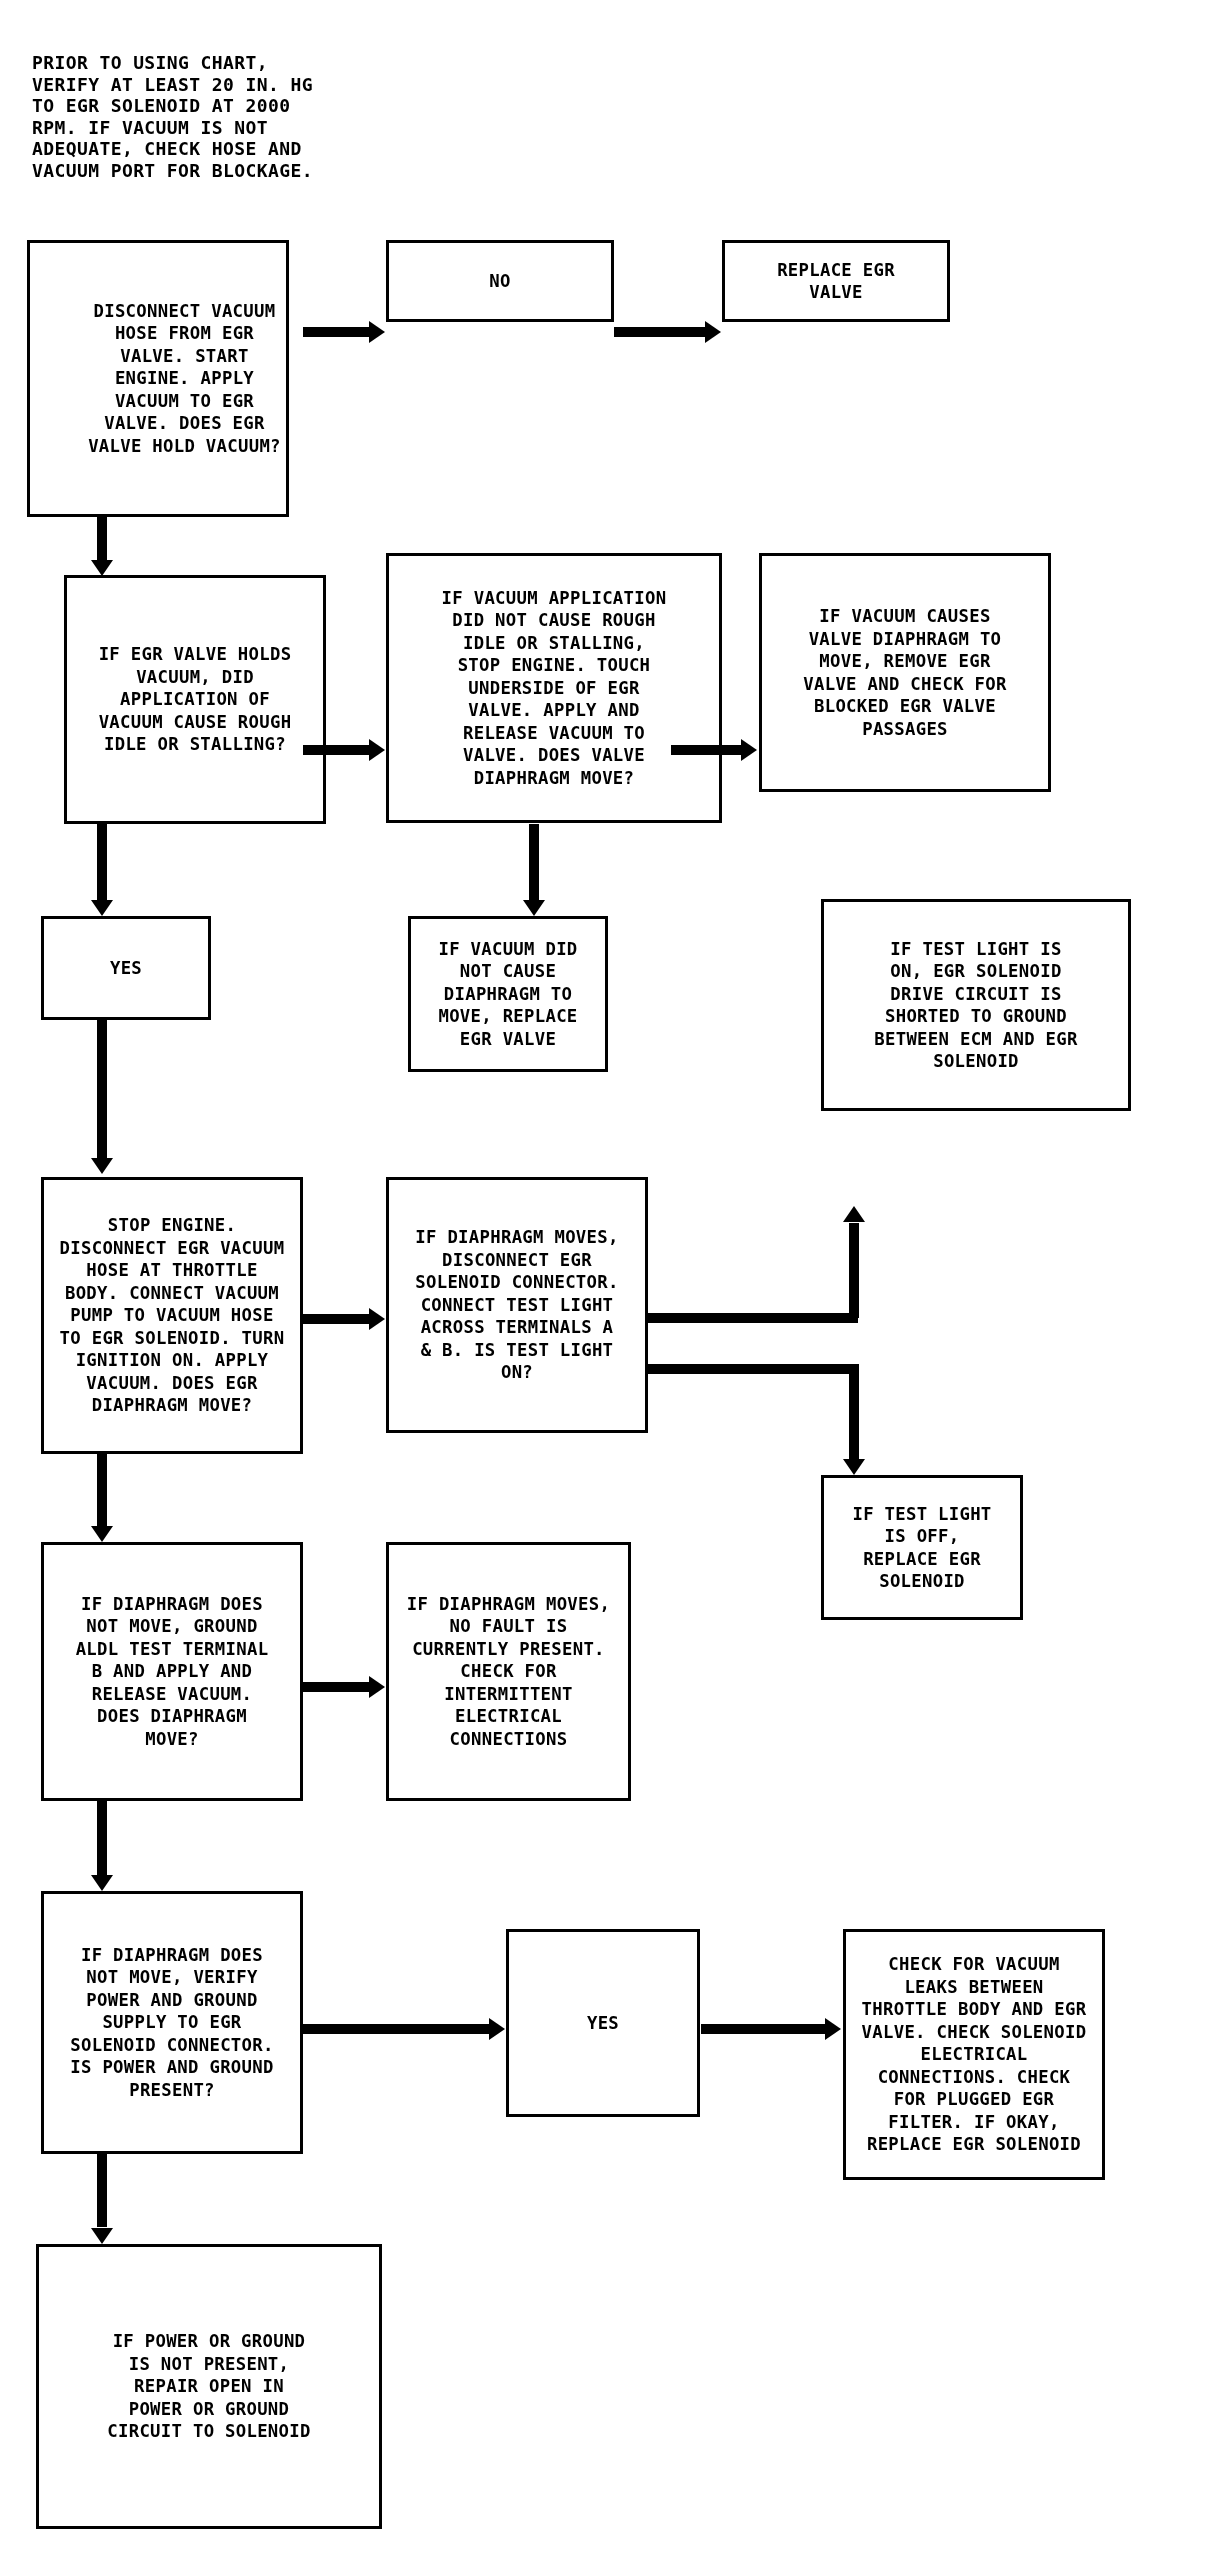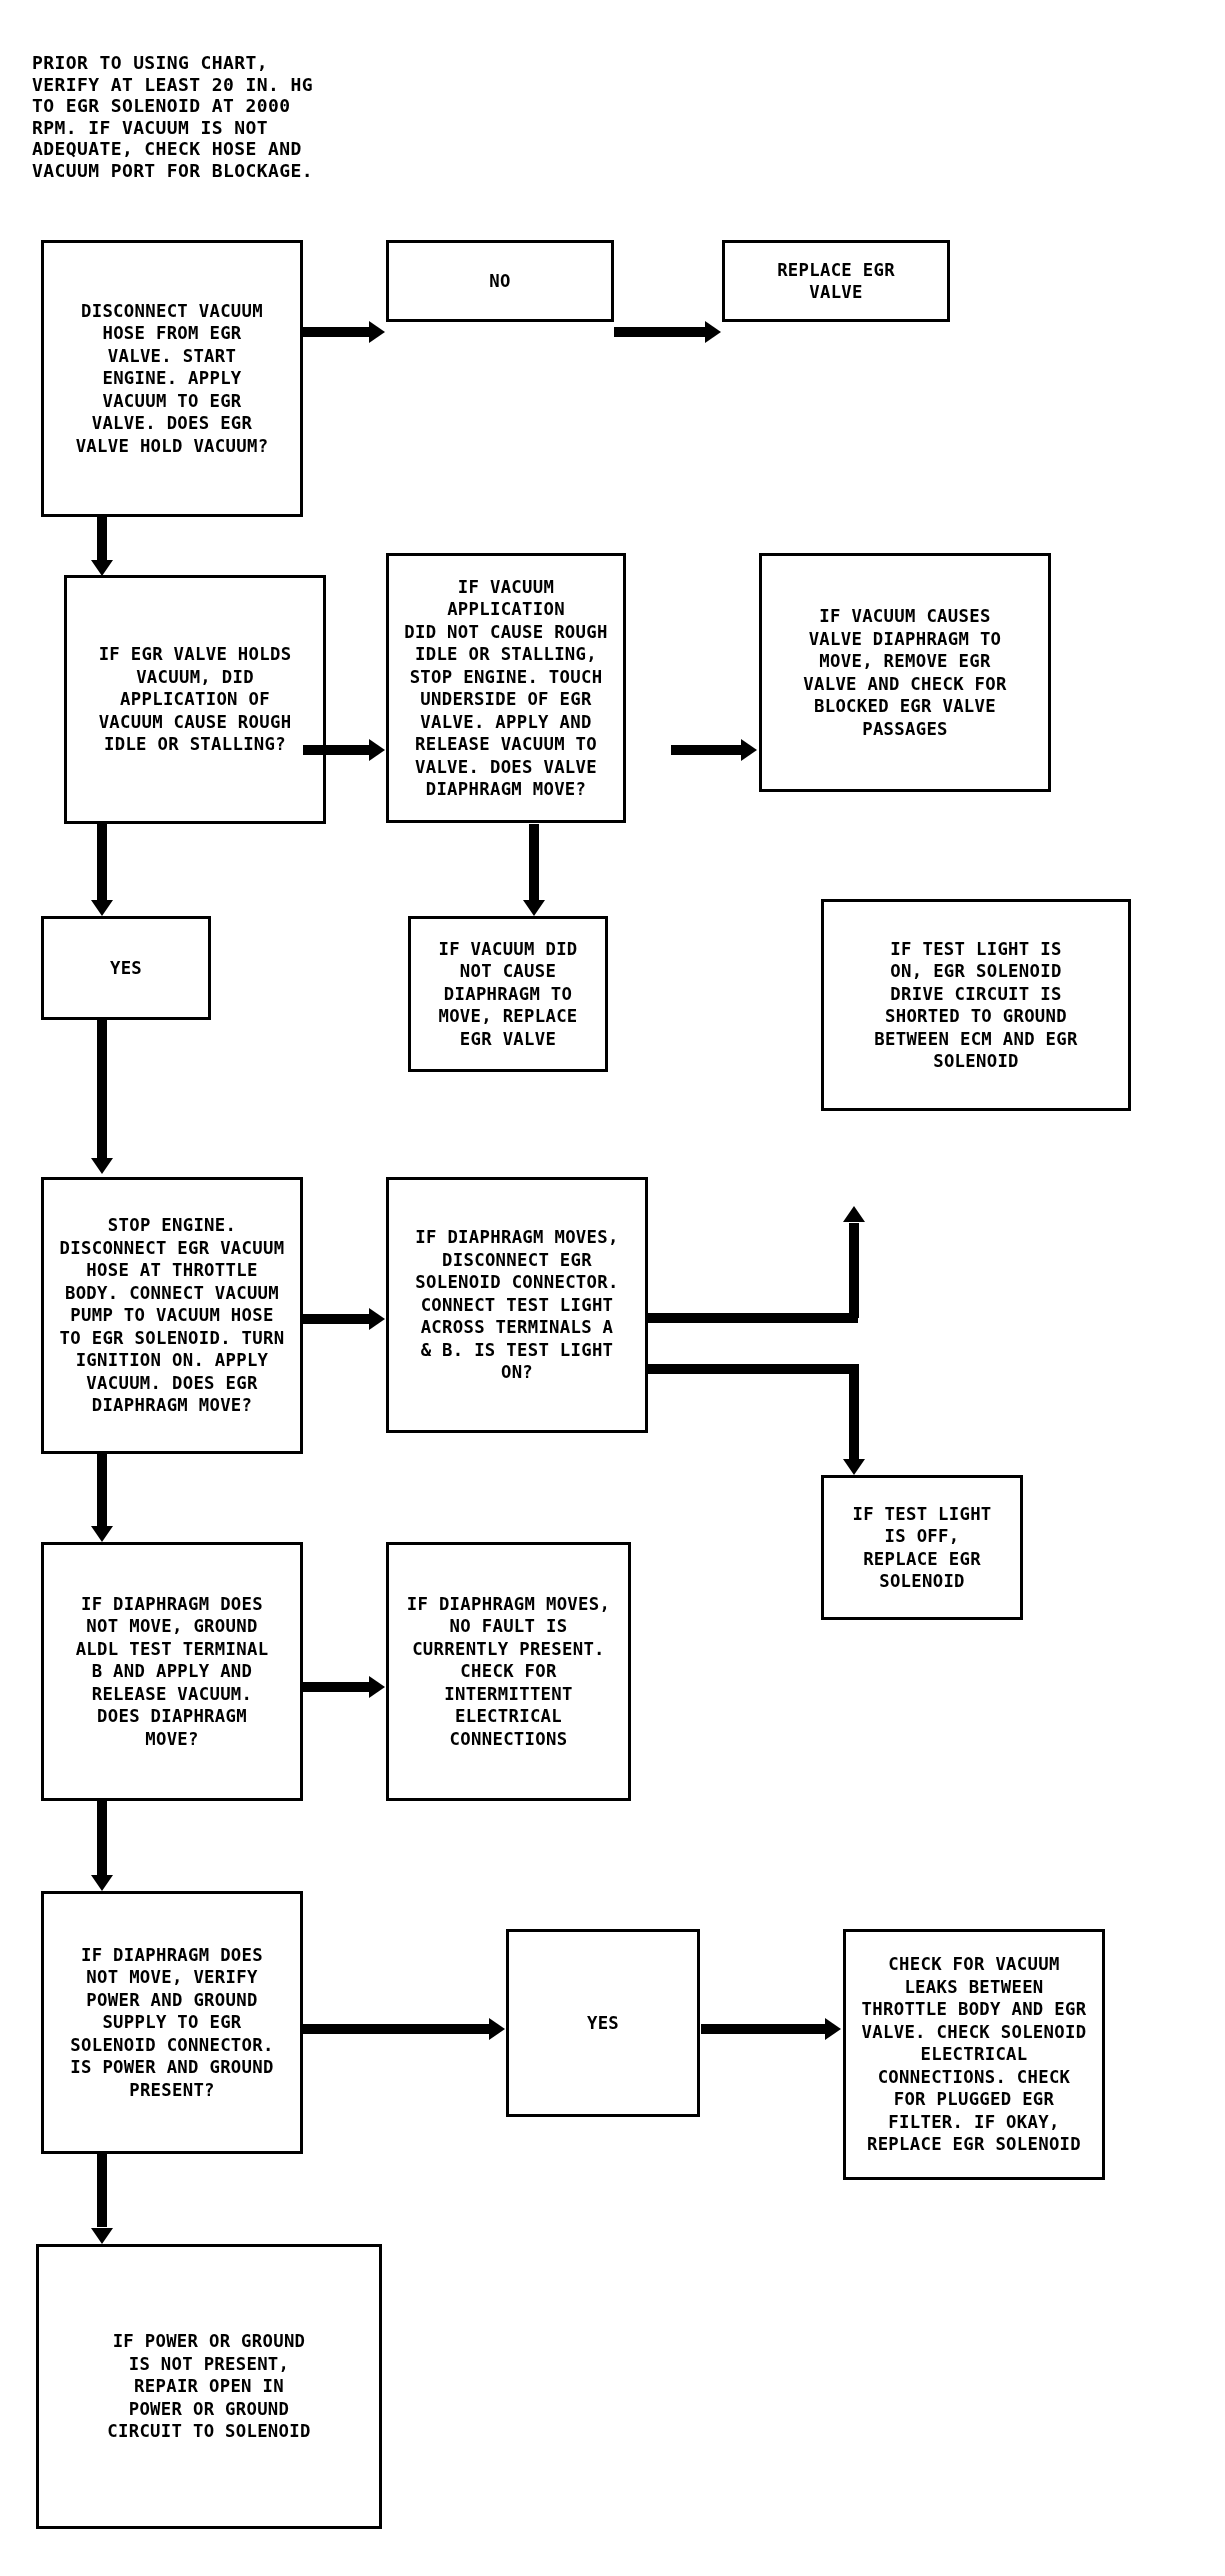--- a/index.html
+++ b/index.html
@@ -81,21 +81,21 @@
 
 <div id="canvas">
 
   <div class="note" style="left:32px; top:52px;">PRIOR TO USING CHART,
 VERIFY AT LEAST 20 IN. HG
 TO EGR SOLENOID AT 2000
 RPM. IF VACUUM IS NOT
 ADEQUATE, CHECK HOSE AND
 VACUUM PORT FOR BLOCKAGE.</div>
 
-  <div class="box" style="left:41px; top:240px; width:262px; height:277px;">
+  <div class="box" style="left:27px; top:240px; width:262px; height:277px;justify-content:flex-end;">
     <span class="txt">DISCONNECT VACUUM
 HOSE FROM EGR
 VALVE. START
 ENGINE. APPLY
 VACUUM TO EGR
 VALVE. DOES EGR
 VALVE HOLD VACUUM?</span>
   </div>
 
   <div class="hline" style="left:303px; top:327px; width:66px;"></div>
@@ -120,21 +120,21 @@
     <span class="txt">IF EGR VALVE HOLDS
 VACUUM, DID
 APPLICATION OF
 VACUUM CAUSE ROUGH
 IDLE OR STALLING?</span>
   </div>
 
   <div class="hline" style="left:303px; top:745px; width:66px;"></div>
   <div class="arrow-r" style="left:369px; top:739px;"></div>
 
-  <div class="box" style="left:386px; top:553px; width:240px; height:270px;text-align:center;">
+  <div class="box" style="left:386px; top:553px; width:336px; height:270px;text-align:center;">
     <span class="txt">IF VACUUM APPLICATION
 DID NOT CAUSE ROUGH
 IDLE OR STALLING,
 STOP ENGINE. TOUCH
 UNDERSIDE OF EGR
 VALVE. APPLY AND
 RELEASE VACUUM TO
 VALVE. DOES VALVE
 DIAPHRAGM MOVE?</span>
   </div>

